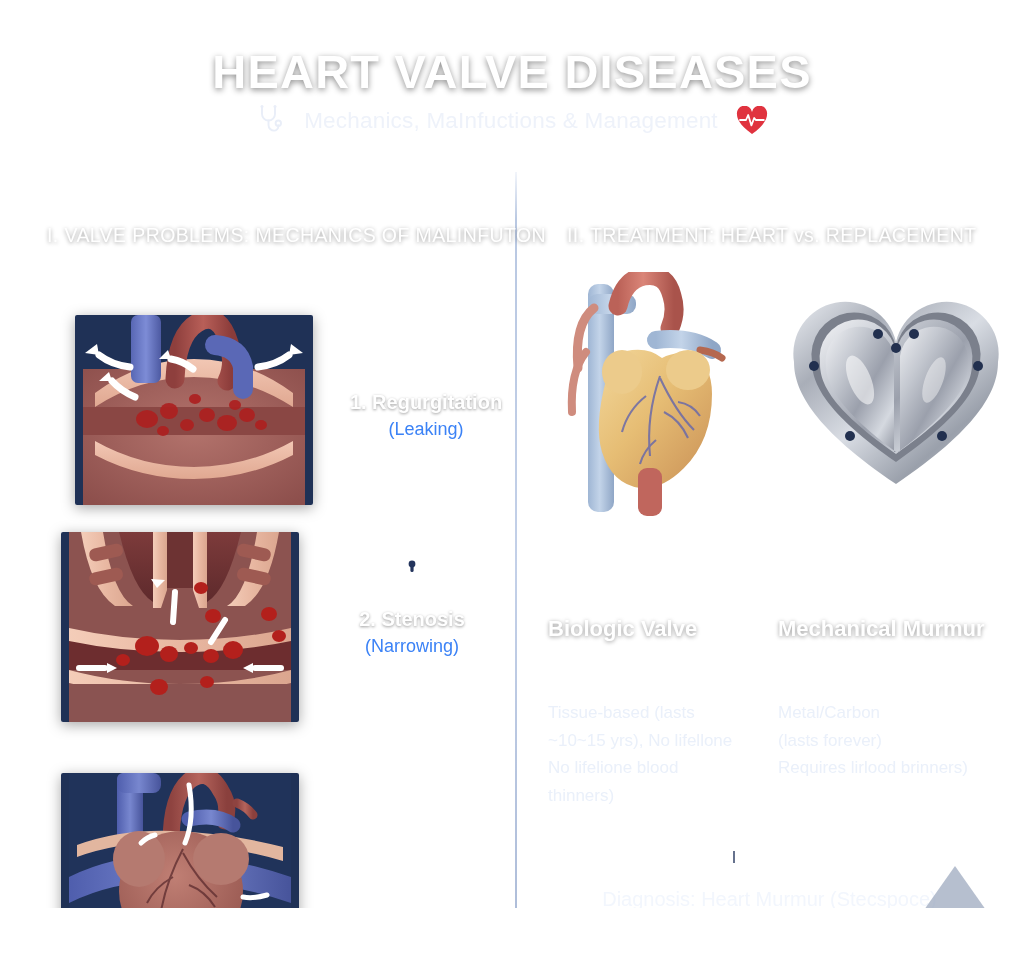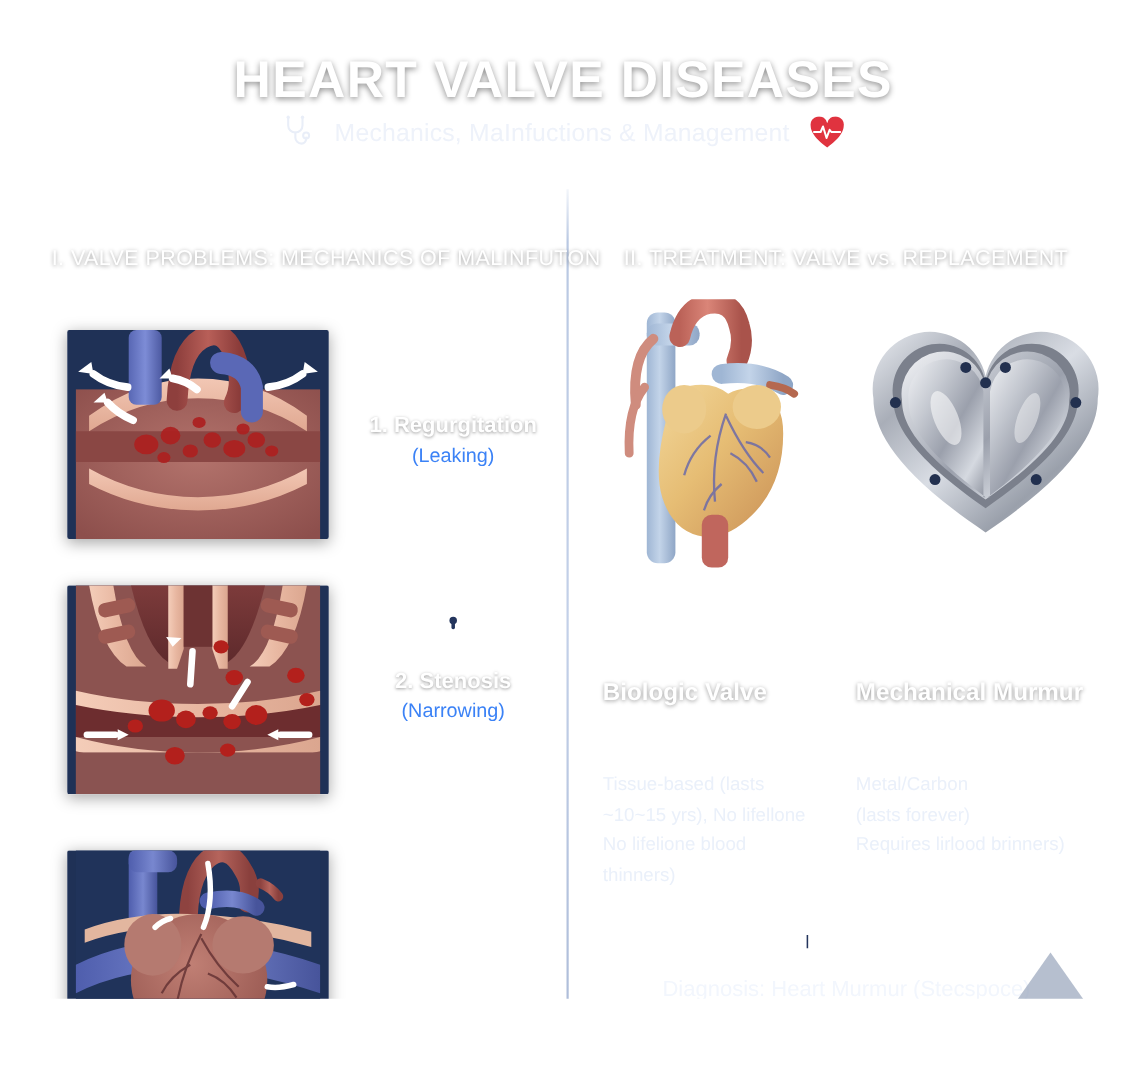--- a/index.html
+++ b/index.html
@@ -39,21 +39,21 @@
   
   .col-head {
     position: absolute; color: #ffffff; font-size: 19.5px; font-weight: normal;
     letter-spacing: .4px; text-shadow: 0 1px 4px rgba(0,0,0,.4); white-space: nowrap;
   }
   #head-left  { left: 47px;  top: 224px; }
   #head-right { left: 567px; top: 224px; }
 
   
   .prob-row { position: absolute; left: 0; width: 515px; height: 200px; }
-  #prob-0 { top: 300px; }
+  #prob-0 { top: 315px; margin-left: 14px; }
   #prob-1 { top: 532px; }
   #prob-2 { top: 773px; }
 
   .prob-img {
     position: absolute; left: 61px; top: 0; width: 238px; height: 190px;
     border-radius: 2px; overflow: hidden;
     box-shadow: 0 3px 14px rgba(0,0,0,.35);
   }
   .prob-text { position: absolute; left: 312px; top: 0; width: 200px; text-align: center; }
   .prob-icon { height: 54px; display: flex; align-items: center; justify-content: center; }
@@ -112,21 +112,21 @@
           <path d="M16 28 C 3 19 1 12 1 8.6 A7.6 7.6 0 0 1 16 6 A7.6 7.6 0 0 1 31 8.6 C31 12 29 19 16 28 Z" fill="#e0333f"></path>
           <path d="M4 14 h6 l2.2 -5 l3.2 10.4 l2.8 -7.4 l1.6 2 h8" fill="none" stroke="#ffffff" stroke-width="1.8" stroke-linejoin="round" stroke-linecap="round"></path>
         </svg>
       </span>
     </div>
   </div>
 
   <div id="divider"></div>
 
   <div class="col-head" id="head-left">I. VALVE PROBLEMS: MECHANICS OF MALINFUTON</div>
-  <div class="col-head" id="head-right">II. TREATMENT: VALVE vs. REPLACEMENT</div>
+  <div class="col-head" id="head-right">II. TREATMENT: HEART vs. REPLACEMENT</div>
 
   <div class="prob-row" id="prob-0">
     <div class="prob-img">
       <svg width="238" height="190" viewBox="0 0 238 190">
         <defs>
           <linearGradient id="wallA" x1="0" y1="0" x2="0" y2="1">
             <stop offset="0" stop-color="#f2c7b4"></stop>
               <stop offset="1" stop-color="#e0a891"></stop>
           </linearGradient>
           <radialGradient id="chA" cx="50%" cy="45%" r="70%">

